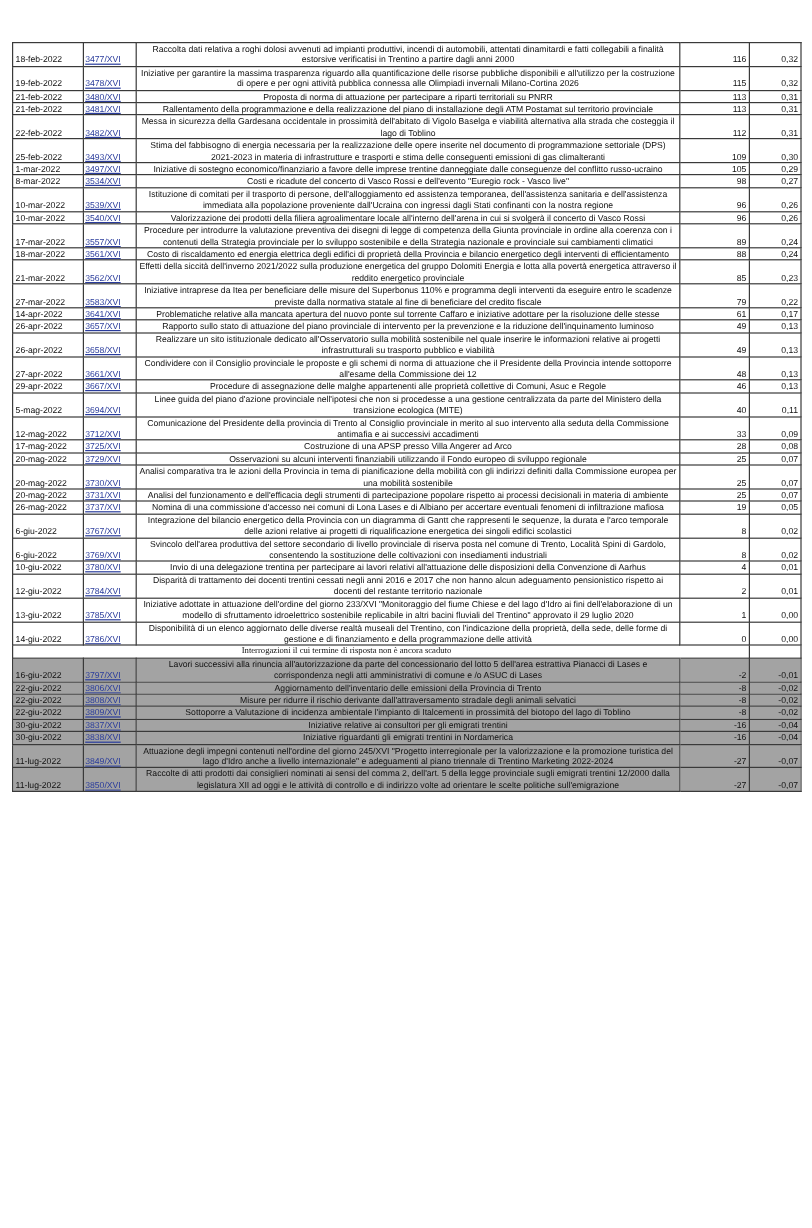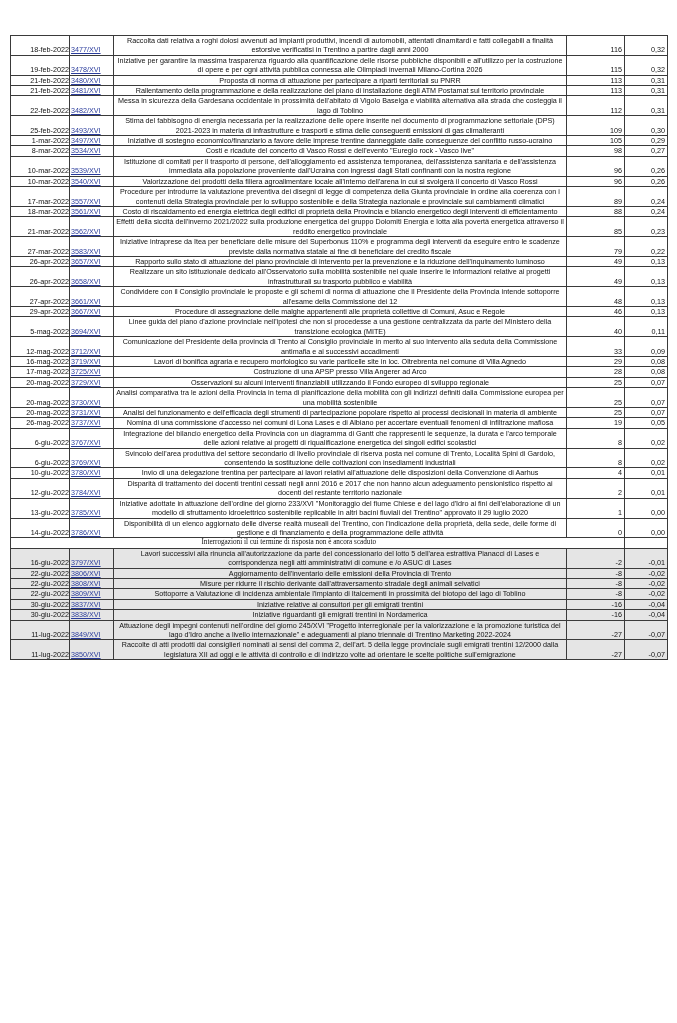--- a/index.html
+++ b/index.html
@@ -15,26 +15,26 @@
     border: 1px solid #3a3a3a;
     padding: 0 2px;
     vertical-align: bottom;
     overflow: hidden;
   }
   .sheet col.c-date { width: 59px; }
   .sheet col.c-num { width: 44px; }
   .sheet col.c-text { width: 453px; }
   .sheet col.c-days { width: 58px; }
   .sheet col.c-ratio { width: 43px; }
-  td.date { text-align: right; white-space: nowrap; padding-right: 0; }
+  td.date { text-align: left; white-space: nowrap; padding-right: 0; }
   td.num { white-space: nowrap; padding-left: 1px; }
   td.num a { color: #2a3c9c; text-decoration: underline; cursor: pointer; text-align: center; }
   td.text { text-align: center; vertical-align: top; }
   td.days, td.ratio { text-align: right; white-space: nowrap; }
-  tr.pending td { background: #e5e5e5; }
+  tr.pending td { background: #a3a3a3; }
   tr.section td.section-label { text-align: center; border-right: none; font-family: Liberation Serif, serif; }
   tr.section td.section-rest { border-left: none; }
 </style>
 </head>
 <body>
 
 <table class="sheet">
   <colgroup>
     <col class="c-date">
       <col class="c-num">
@@ -135,20 +135,27 @@
     <td class="ratio">0,23</td>
   </tr>
       <tr>
     <td class="date">27-mar-2022</td>
     <td class="num"><a>3583/XVI</a></td>
     <td class="text">Iniziative intraprese da Itea per beneficiare delle misure del Superbonus 110% e programma degli interventi da eseguire entro le scadenze previste dalla normativa statale al fine di beneficiare del credito fiscale</td>
     <td class="days">79</td>
     <td class="ratio">0,22</td>
   </tr>
       <tr>
+    <td class="date">14-apr-2022</td>
+    <td class="num"><a>3641/XVI</a></td>
+    <td class="text">Problematiche relative alla mancata apertura del nuovo ponte sul torrente Caffaro e iniziative adottare per la risoluzione delle stesse</td>
+    <td class="days">61</td>
+    <td class="ratio">0,17</td>
+  </tr>
+      <tr>
     <td class="date">26-apr-2022</td>
     <td class="num"><a>3657/XVI</a></td>
     <td class="text">Rapporto sullo stato di attuazione del piano provinciale di intervento per la prevenzione e la riduzione dell'inquinamento luminoso</td>
     <td class="days">49</td>
     <td class="ratio">0,13</td>
   </tr>
       <tr>
     <td class="date">26-apr-2022</td>
     <td class="num"><a>3658/XVI</a></td>
     <td class="text">Realizzare un sito istituzionale dedicato all'Osservatorio sulla mobilità sostenibile nel quale inserire le informazioni relative ai progetti infrastrutturali su trasporto pubblico e viabilità</td>
@@ -175,27 +182,20 @@
     <td class="text">Linee guida del piano d'azione provinciale nell'ipotesi che non si procedesse a una gestione centralizzata da parte del Ministero della transizione ecologica (MITE)</td>
     <td class="days">40</td>
     <td class="ratio">0,11</td>
   </tr>
       <tr>
     <td class="date">12-mag-2022</td>
     <td class="num"><a>3712/XVI</a></td>
     <td class="text">Comunicazione del Presidente della provincia di Trento al Consiglio provinciale in merito al suo intervento alla seduta della Commissione antimafia e ai successivi accadimenti</td>
     <td class="days">33</td>
     <td class="ratio">0,09</td>
-  </tr>
-      <tr>
-    <td class="date">16-mag-2022</td>
-    <td class="num"><a>3719/XVI</a></td>
-    <td class="text">Lavori di bonifica agraria e recupero morfologico su varie particelle site in loc. Oltrebrenta nel comune di Villa Agnedo</td>
-    <td class="days">29</td>
-    <td class="ratio">0,08</td>
   </tr>
       <tr>
     <td class="date">17-mag-2022</td>
     <td class="num"><a>3725/XVI</a></td>
     <td class="text">Costruzione di una APSP presso Villa Angerer ad Arco</td>
     <td class="days">28</td>
     <td class="ratio">0,08</td>
   </tr>
       <tr>
     <td class="date">20-mag-2022</td>

